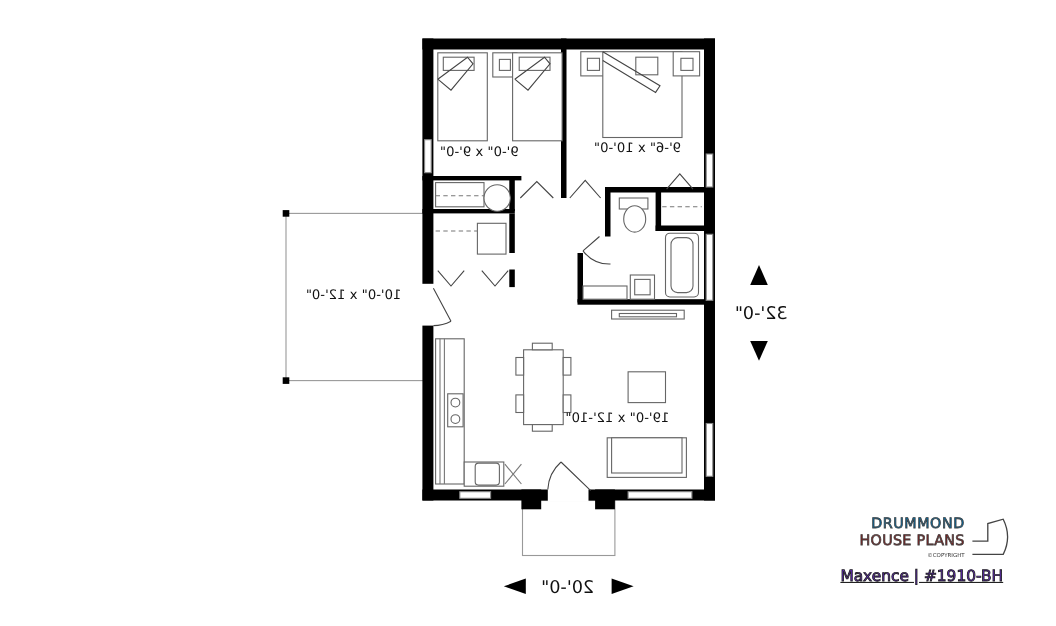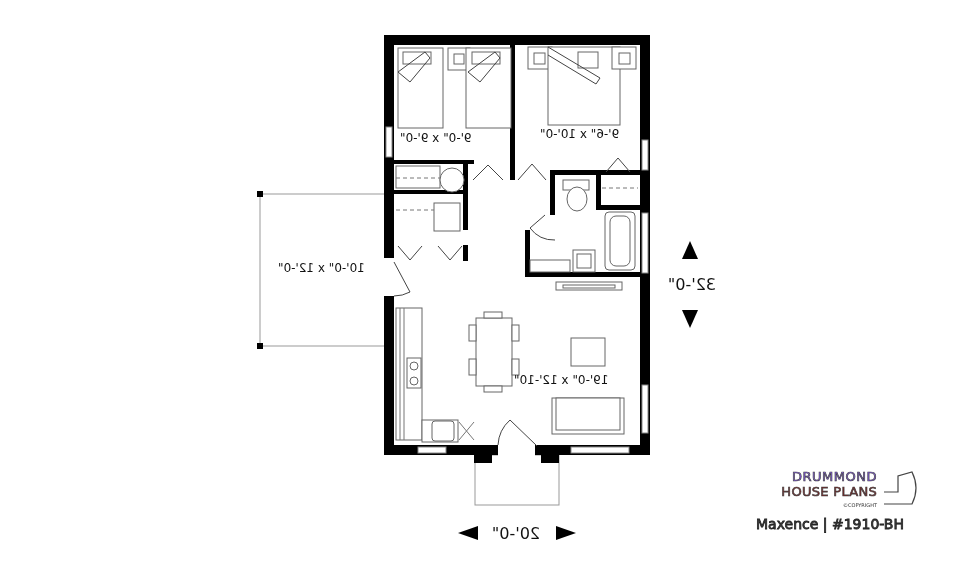--- a/index.html
+++ b/index.html
@@ -7,24 +7,24 @@
   svg { position: absolute; left: 0; top: 0; }
   .wall { fill: #000; }
   .thin { fill: none; stroke: #777; stroke-width: 1; }
   .furn { fill: #fff; stroke: #666; stroke-width: 1; }
   .win { fill: #fff; stroke: #888; stroke-width: 1; }
   .door { fill: none; stroke: #444; stroke-width: 1; }
   .dim-text { font-family: "DejaVu Sans", sans-serif; font-size: 12px; fill: #111; }
   .big-dim { font-family: "DejaVu Sans", sans-serif; font-size: 16px; fill: #111; }
   .mirror { transform-box: fill-box; transform-origin: center; transform: scaleX(-1); }
   .logo-text { position: absolute; font-family: "DejaVu Sans", sans-serif; color: #fff; text-align: right; }
-  #logo-l1 { left: 752px; top: 469px; width: 125px; font-size: 13px; letter-spacing: 0.5px; color:#8b5cf6; -webkit-text-stroke: 0.7px #444; }
+  #logo-l1 { left: 752px; top: 469px; width: 125px; font-size: 13px; letter-spacing: 0.5px; color:#0369a1; -webkit-text-stroke: 0.7px #444; }
   #logo-l2 { left: 752px; top: 484px; width: 125px; font-size: 13px; letter-spacing: 0.3px; color:#7f1d1d; -webkit-text-stroke: 0.7px #444; }
   #logo-copy { left: 752px; top: 502px; width: 125px; font-size: 5px; color:#333; }
-  #plan-name { position: absolute; left: 756px; top: 516px; width: 164px; font-size: 14px; color:#404040; -webkit-text-stroke: 0.8px #222; text-align: left; }
+  #plan-name { position: absolute; left: 756px; top: 516px; width: 164px; font-size: 14px; color:#6d28d9; -webkit-text-stroke: 0.8px #222; text-align: center; text-decoration: underline; }
 </style>
 </head>
 <body>
 
 <svg width="960" height="569" viewBox="0 0 960 569">
 
   <g>
     <rect x="260" y="194" width="126" height="152" fill="none" stroke="#999" stroke-width="1"></rect>
     <rect x="257" y="191" width="6" height="6" fill="#000"></rect>
     <rect x="257" y="343" width="6" height="6" fill="#000"></rect>

